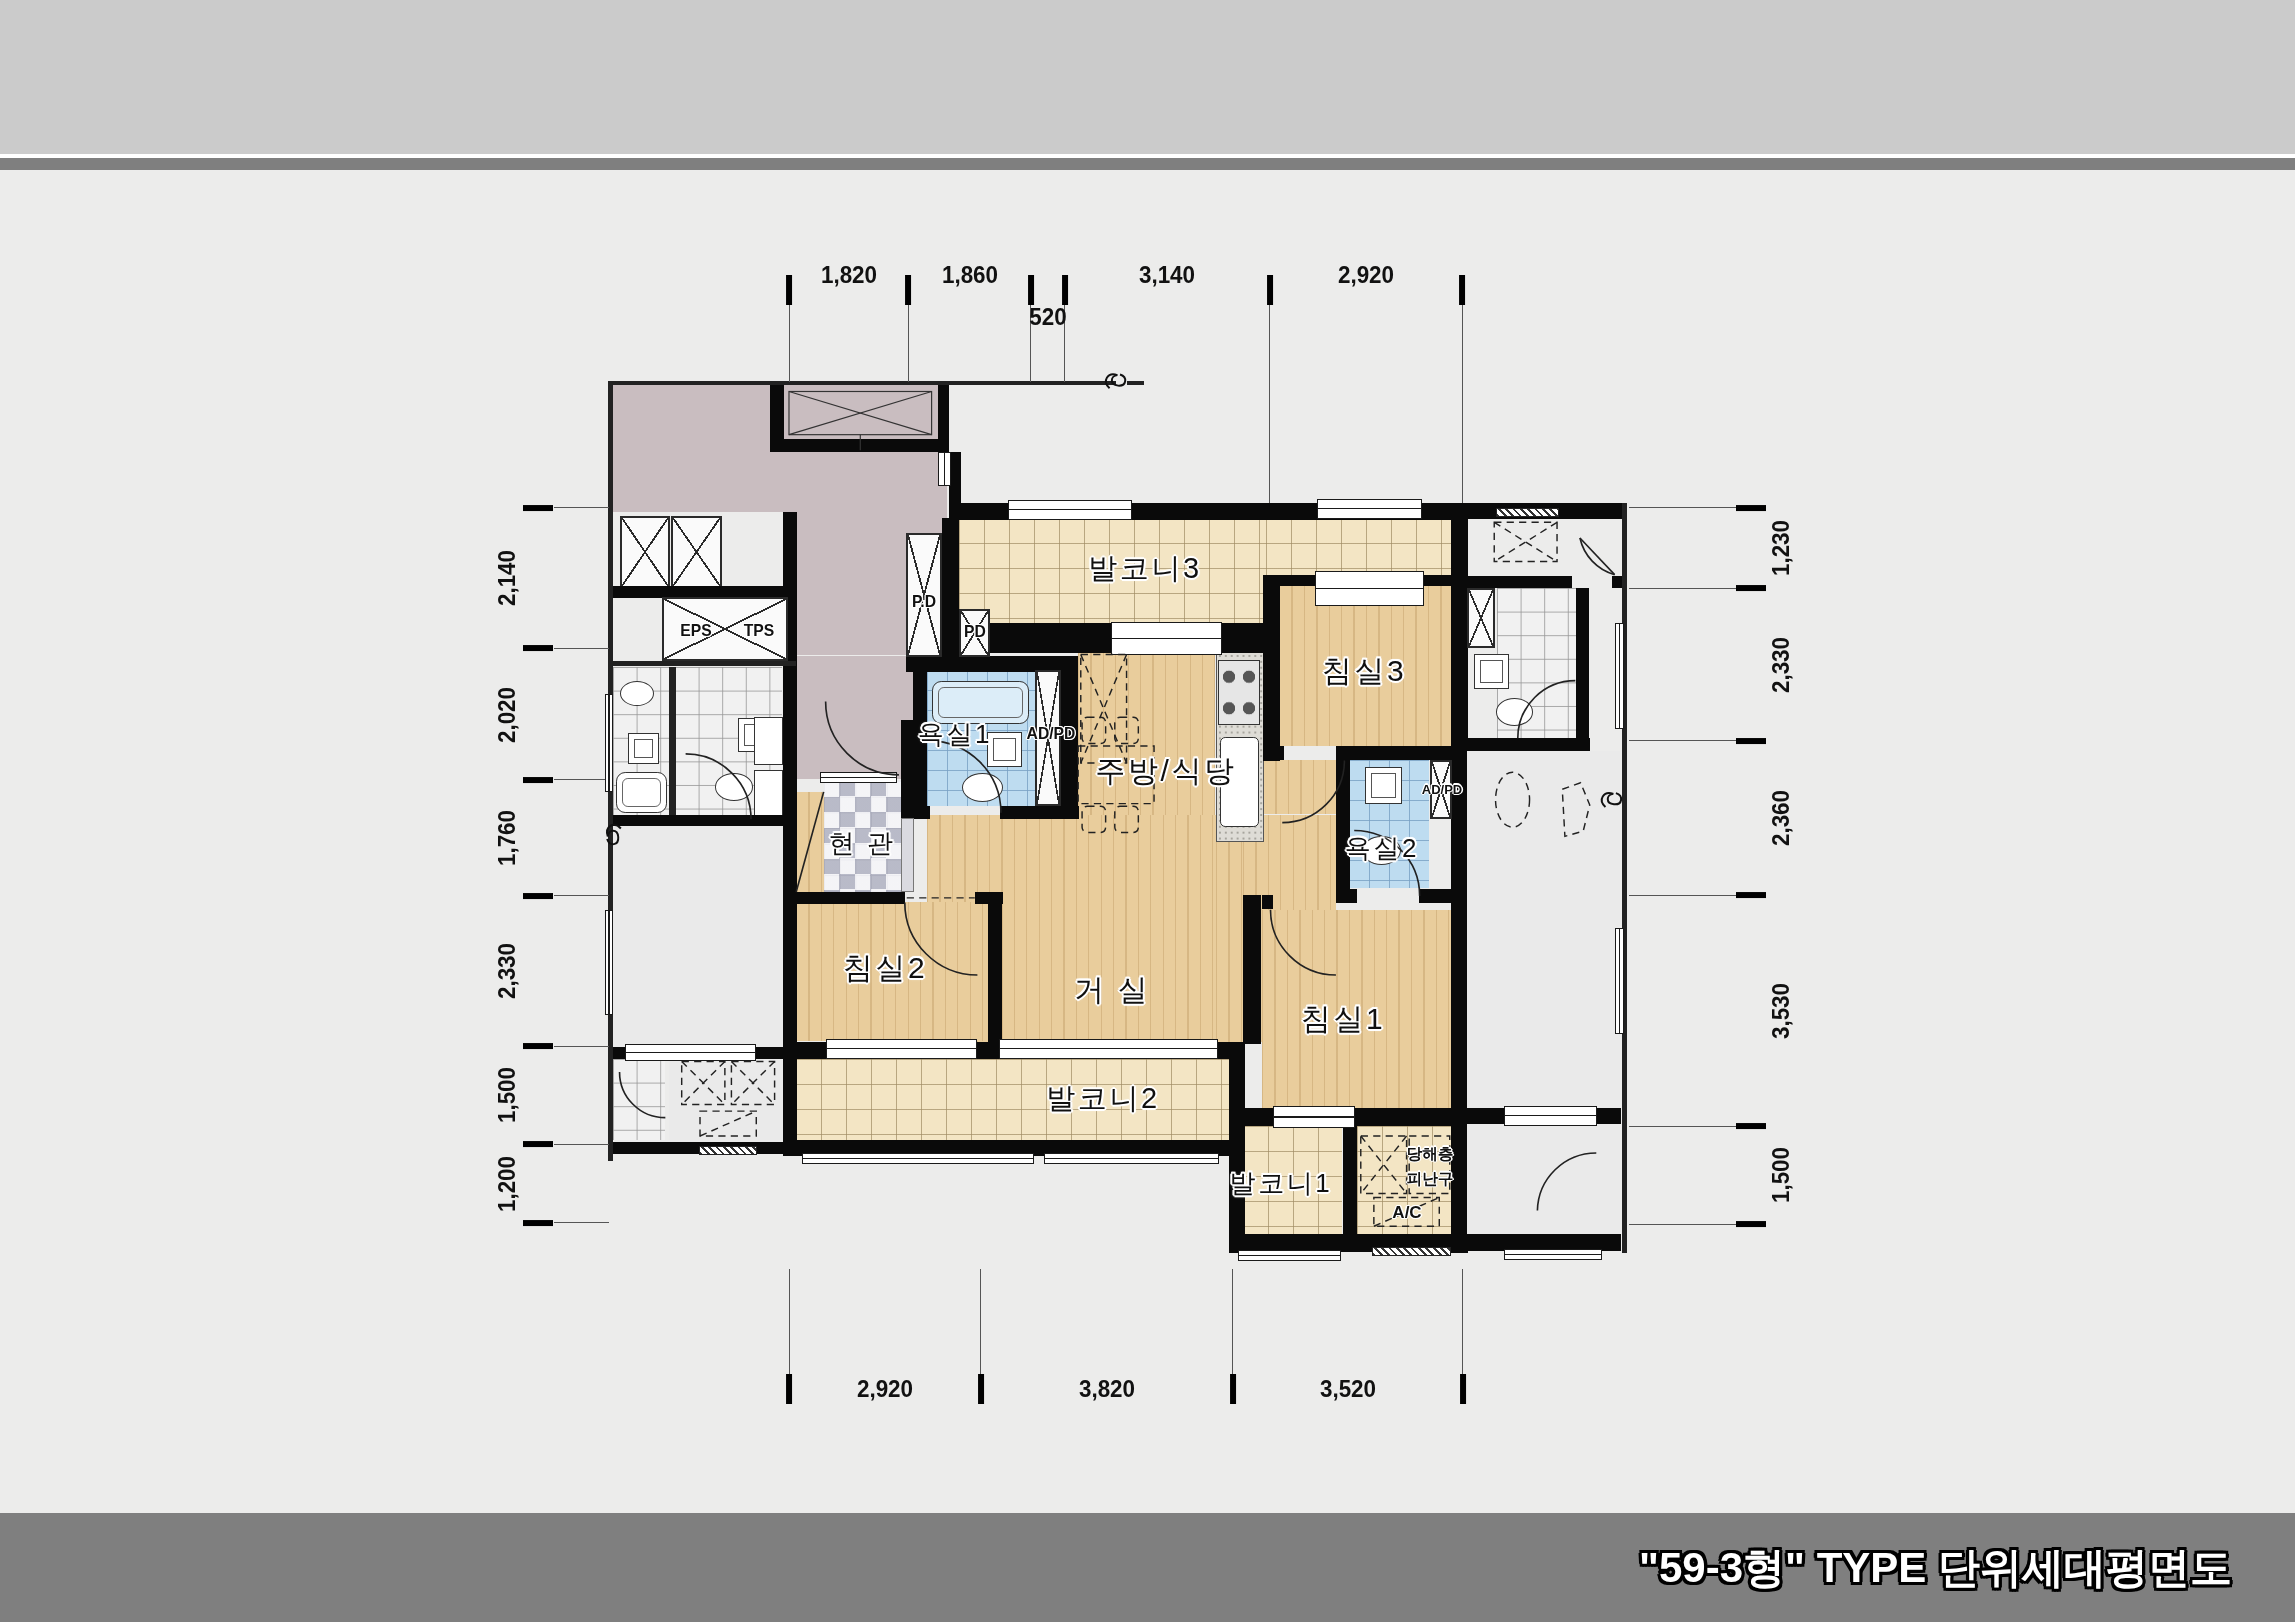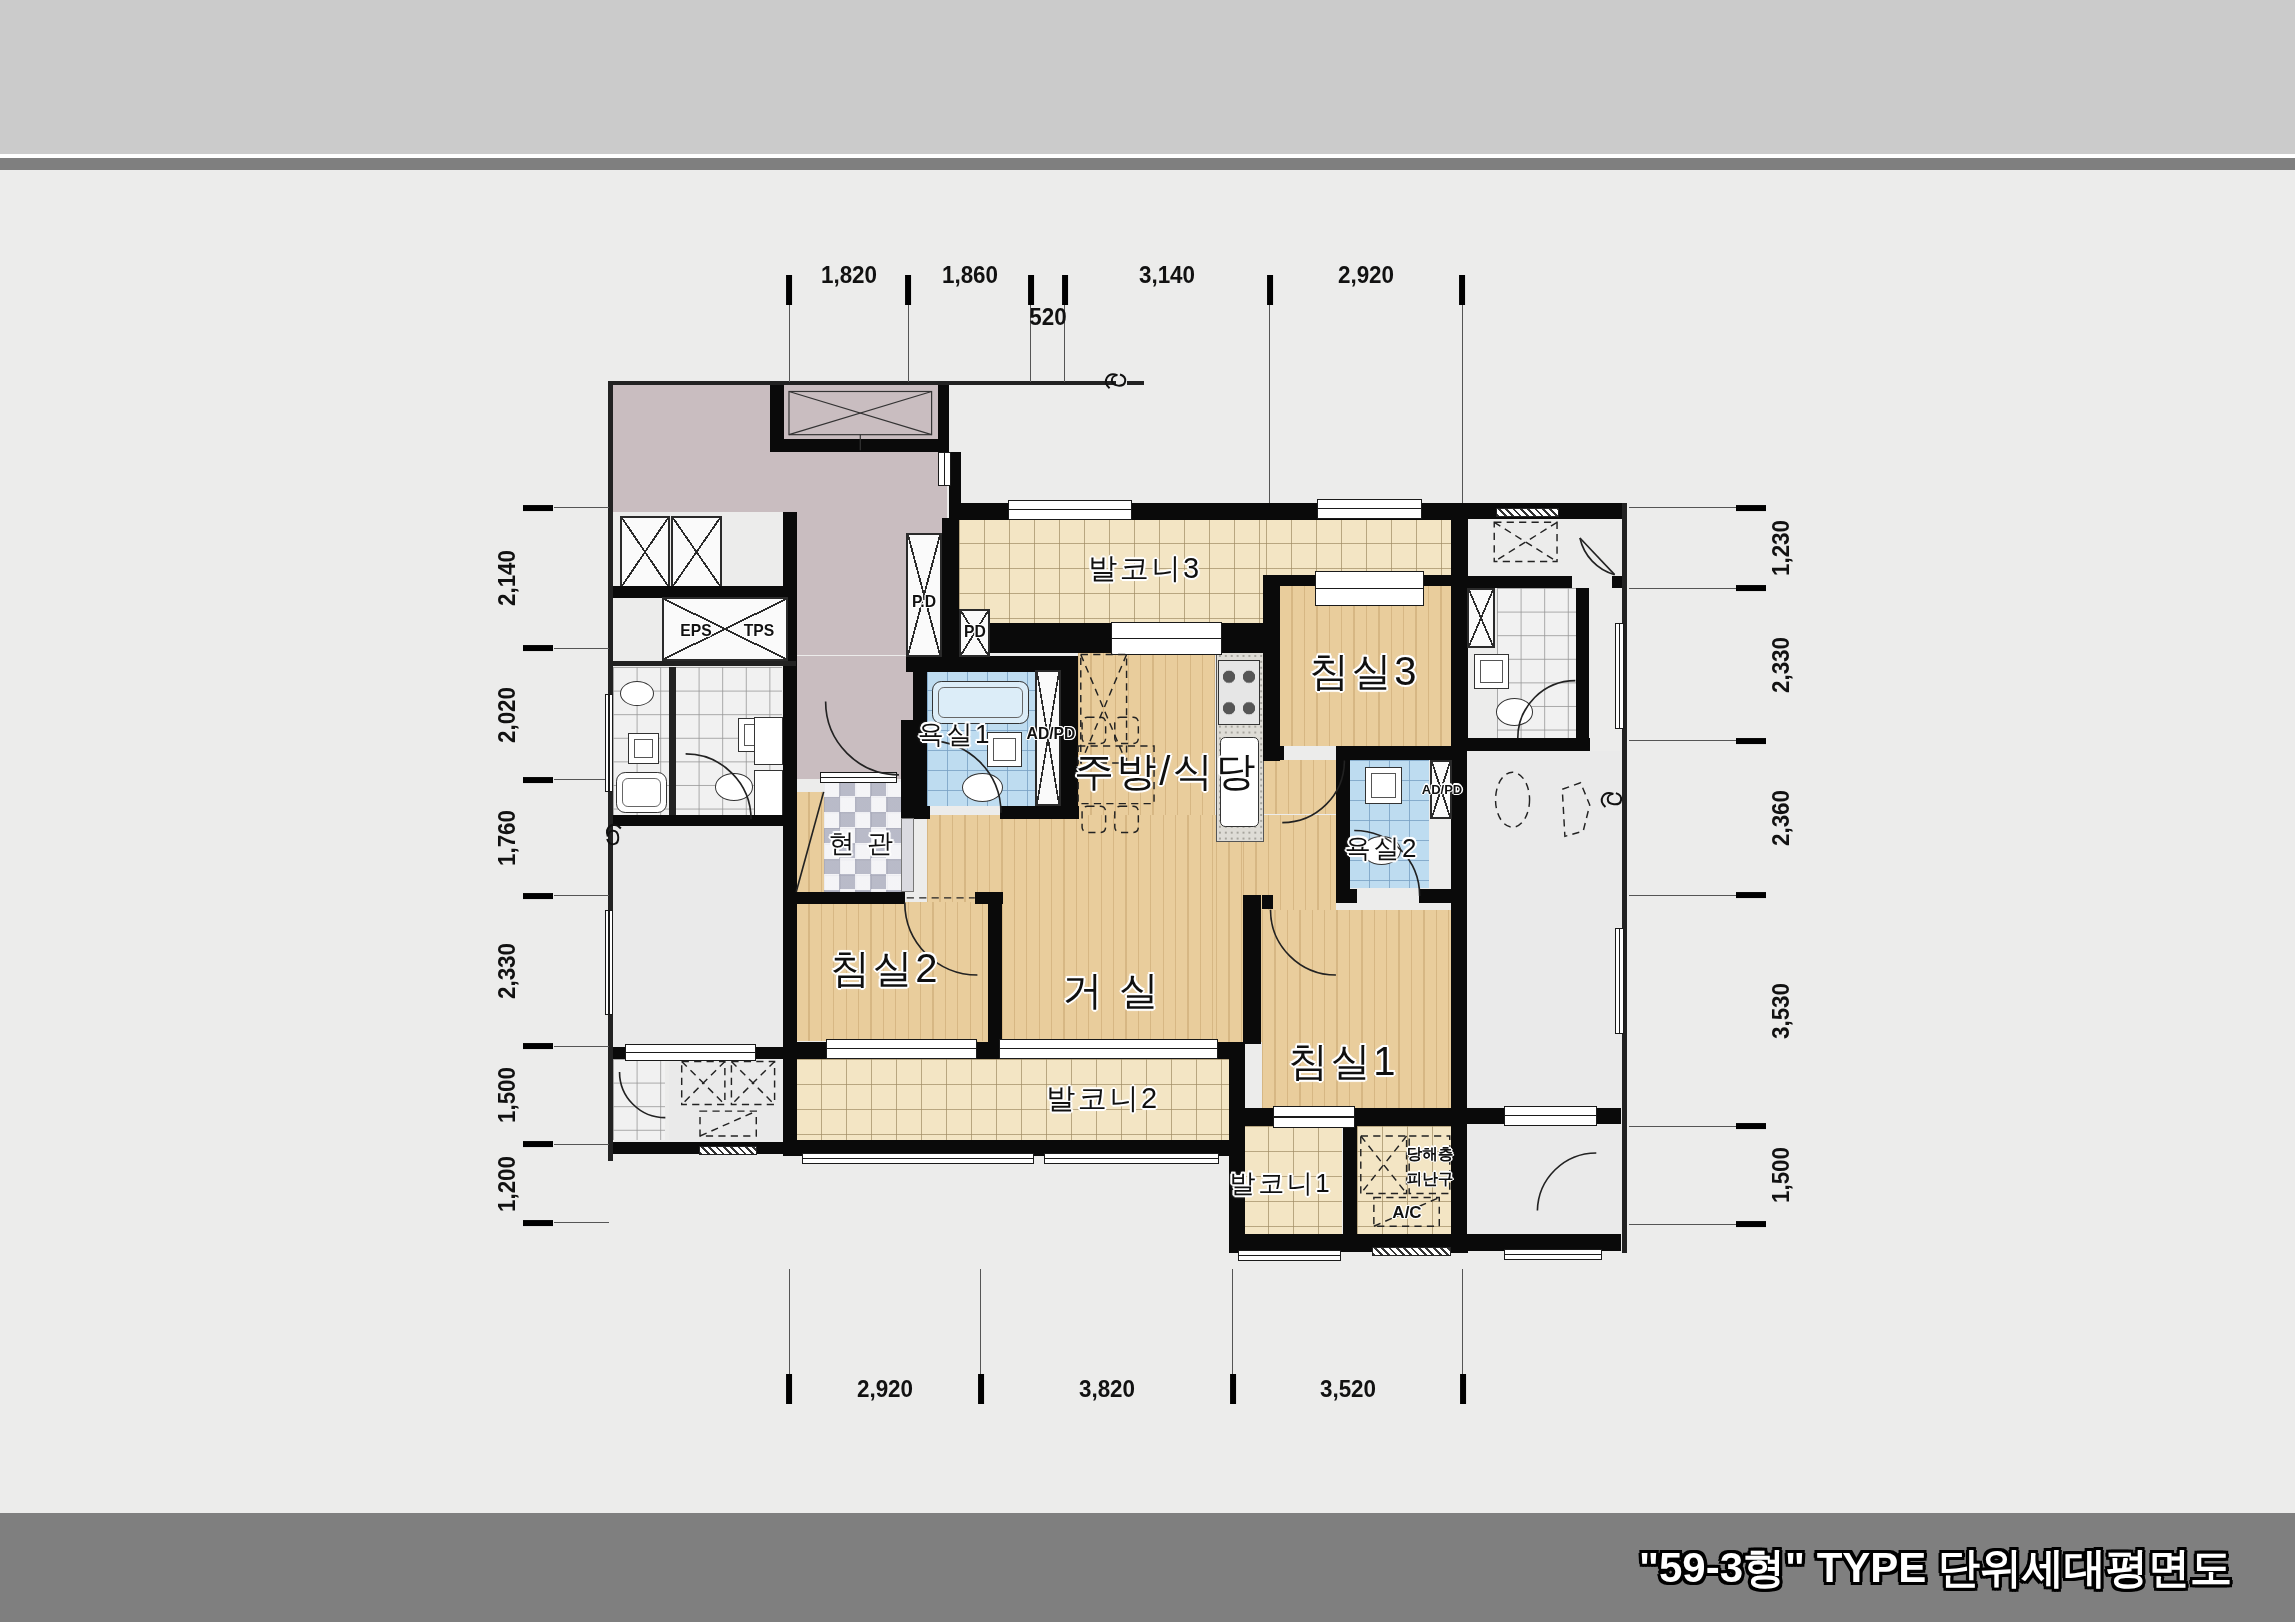--- a/index.html
+++ b/index.html
@@ -36,21 +36,21 @@
   .fx{background:#fff;border:1.3px solid #333;box-sizing:border-box;}
   .toilet{border-radius:50%;}
   .sink::after{content:"";position:absolute;inset:5.2px;border:1.3px solid #555;}
   .tub{border-radius:9.2px;}
   .tub::after{content:"";position:absolute;inset:4.6px;border:1.3px solid #666;border-radius:5.9px;}
   .stove{background:#e6e6e6;border:1.3px solid #333;box-sizing:border-box;
     background-image:radial-gradient(circle at 50% 50%,#555 0 5.9px,transparent 6.5px);background-size:50% 50%;}
   
   .rl{transform:translate(-50%,-50%);font-weight:normal;color:#101010;white-space:nowrap;letter-spacing:2.6px;z-index:30;
     text-shadow:2px 0 #fff,-2px 0 #fff,0 2px #fff,0 -2px #fff,1.3px 1.3px #fff,-1.3px 1.3px #fff,1.3px -1.3px #fff,-1.3px -1.3px #fff,0 0 3.9px #fff;}
-  .sz46{font-size:40px;} .sz44{font-size:29px;} .sz40{font-size:26px;}
+  .sz46{font-size:30px;} .sz44{font-size:29px;} .sz40{font-size:26px;}
   .sl{transform:translate(-50%,-50%);font-weight:bold;color:#111;font-size:15.7px;white-space:nowrap;z-index:30;
     text-shadow:1.3px 0 #fff,-1.3px 0 #fff,0 1.3px #fff,0 -1.3px #fff,0.7px 0.7px #fff,-0.7px 0.7px #fff,0.7px -0.7px #fff,-0.7px -0.7px #fff;}
   
   .dim{font-weight:600;font-size:23.6px;color:#111;white-space:nowrap;transform:translate(-50%,-50%) scaleX(.95);z-index:5;}
   .dimv{transform:translate(-50%,-50%) rotate(-90deg) scaleX(.95);}
   .tkv{width:5.9px;height:30px;background:#000;transform:translate(-50%,-50%);}
   .tkh{width:30px;height:5.9px;background:#000;transform:translate(-50%,-50%);}
   .exv{width:1.3px;background:#555;} .exh{height:1.3px;background:#555;}
   svg{position:absolute;left:0;top:0;z-index:20;}
 </style>
@@ -267,21 +267,21 @@
   </svg>
 
   <div class="abs rl sz44" style="left:1145px;top:569px">발코니3</div>
   <div class="abs rl sz46" style="left:1166px;top:771px">주방/식당</div>
   <div class="abs rl sz46" style="left:1364px;top:671px">침실3</div>
   <div class="abs rl sz40" style="left:955px;top:734px">욕실1</div>
   <div class="abs rl sz40" style="left:1382px;top:848px">욕실2</div>
   <div class="abs rl sz40" style="left:862px;top:843px">현 관</div>
   <div class="abs rl sz46" style="left:885px;top:968px">침실2</div>
   <div class="abs rl sz46" style="left:1112px;top:990px">거 실</div>
-  <div class="abs rl sz46" style="left:1343px;top:1061px">침실1</div>
+  <div class="abs rl sz46" style="left:1343px;top:1019px">침실1</div>
   <div class="abs rl sz44" style="left:1103px;top:1099px">발코니2</div>
   <div class="abs rl sz40" style="left:1281px;top:1183px">발코니1</div>
 
   <div class="abs sl" style="left:924px;top:602px">P.D</div>
   <div class="abs sl" style="left:975px;top:632px">PD</div>
   <div class="abs sl" style="left:1051px;top:734px">AD/PD</div>
   <div class="abs sl" style="left:1442px;top:789px;font-size:13px">AD/PD</div>
   <div class="abs sl" style="left:1430px;top:1154px">당해층</div>
   <div class="abs sl" style="left:1430px;top:1179px">피난구</div>
   <div class="abs sl" style="left:1407px;top:1213px;font-size:17px">A/C</div>

